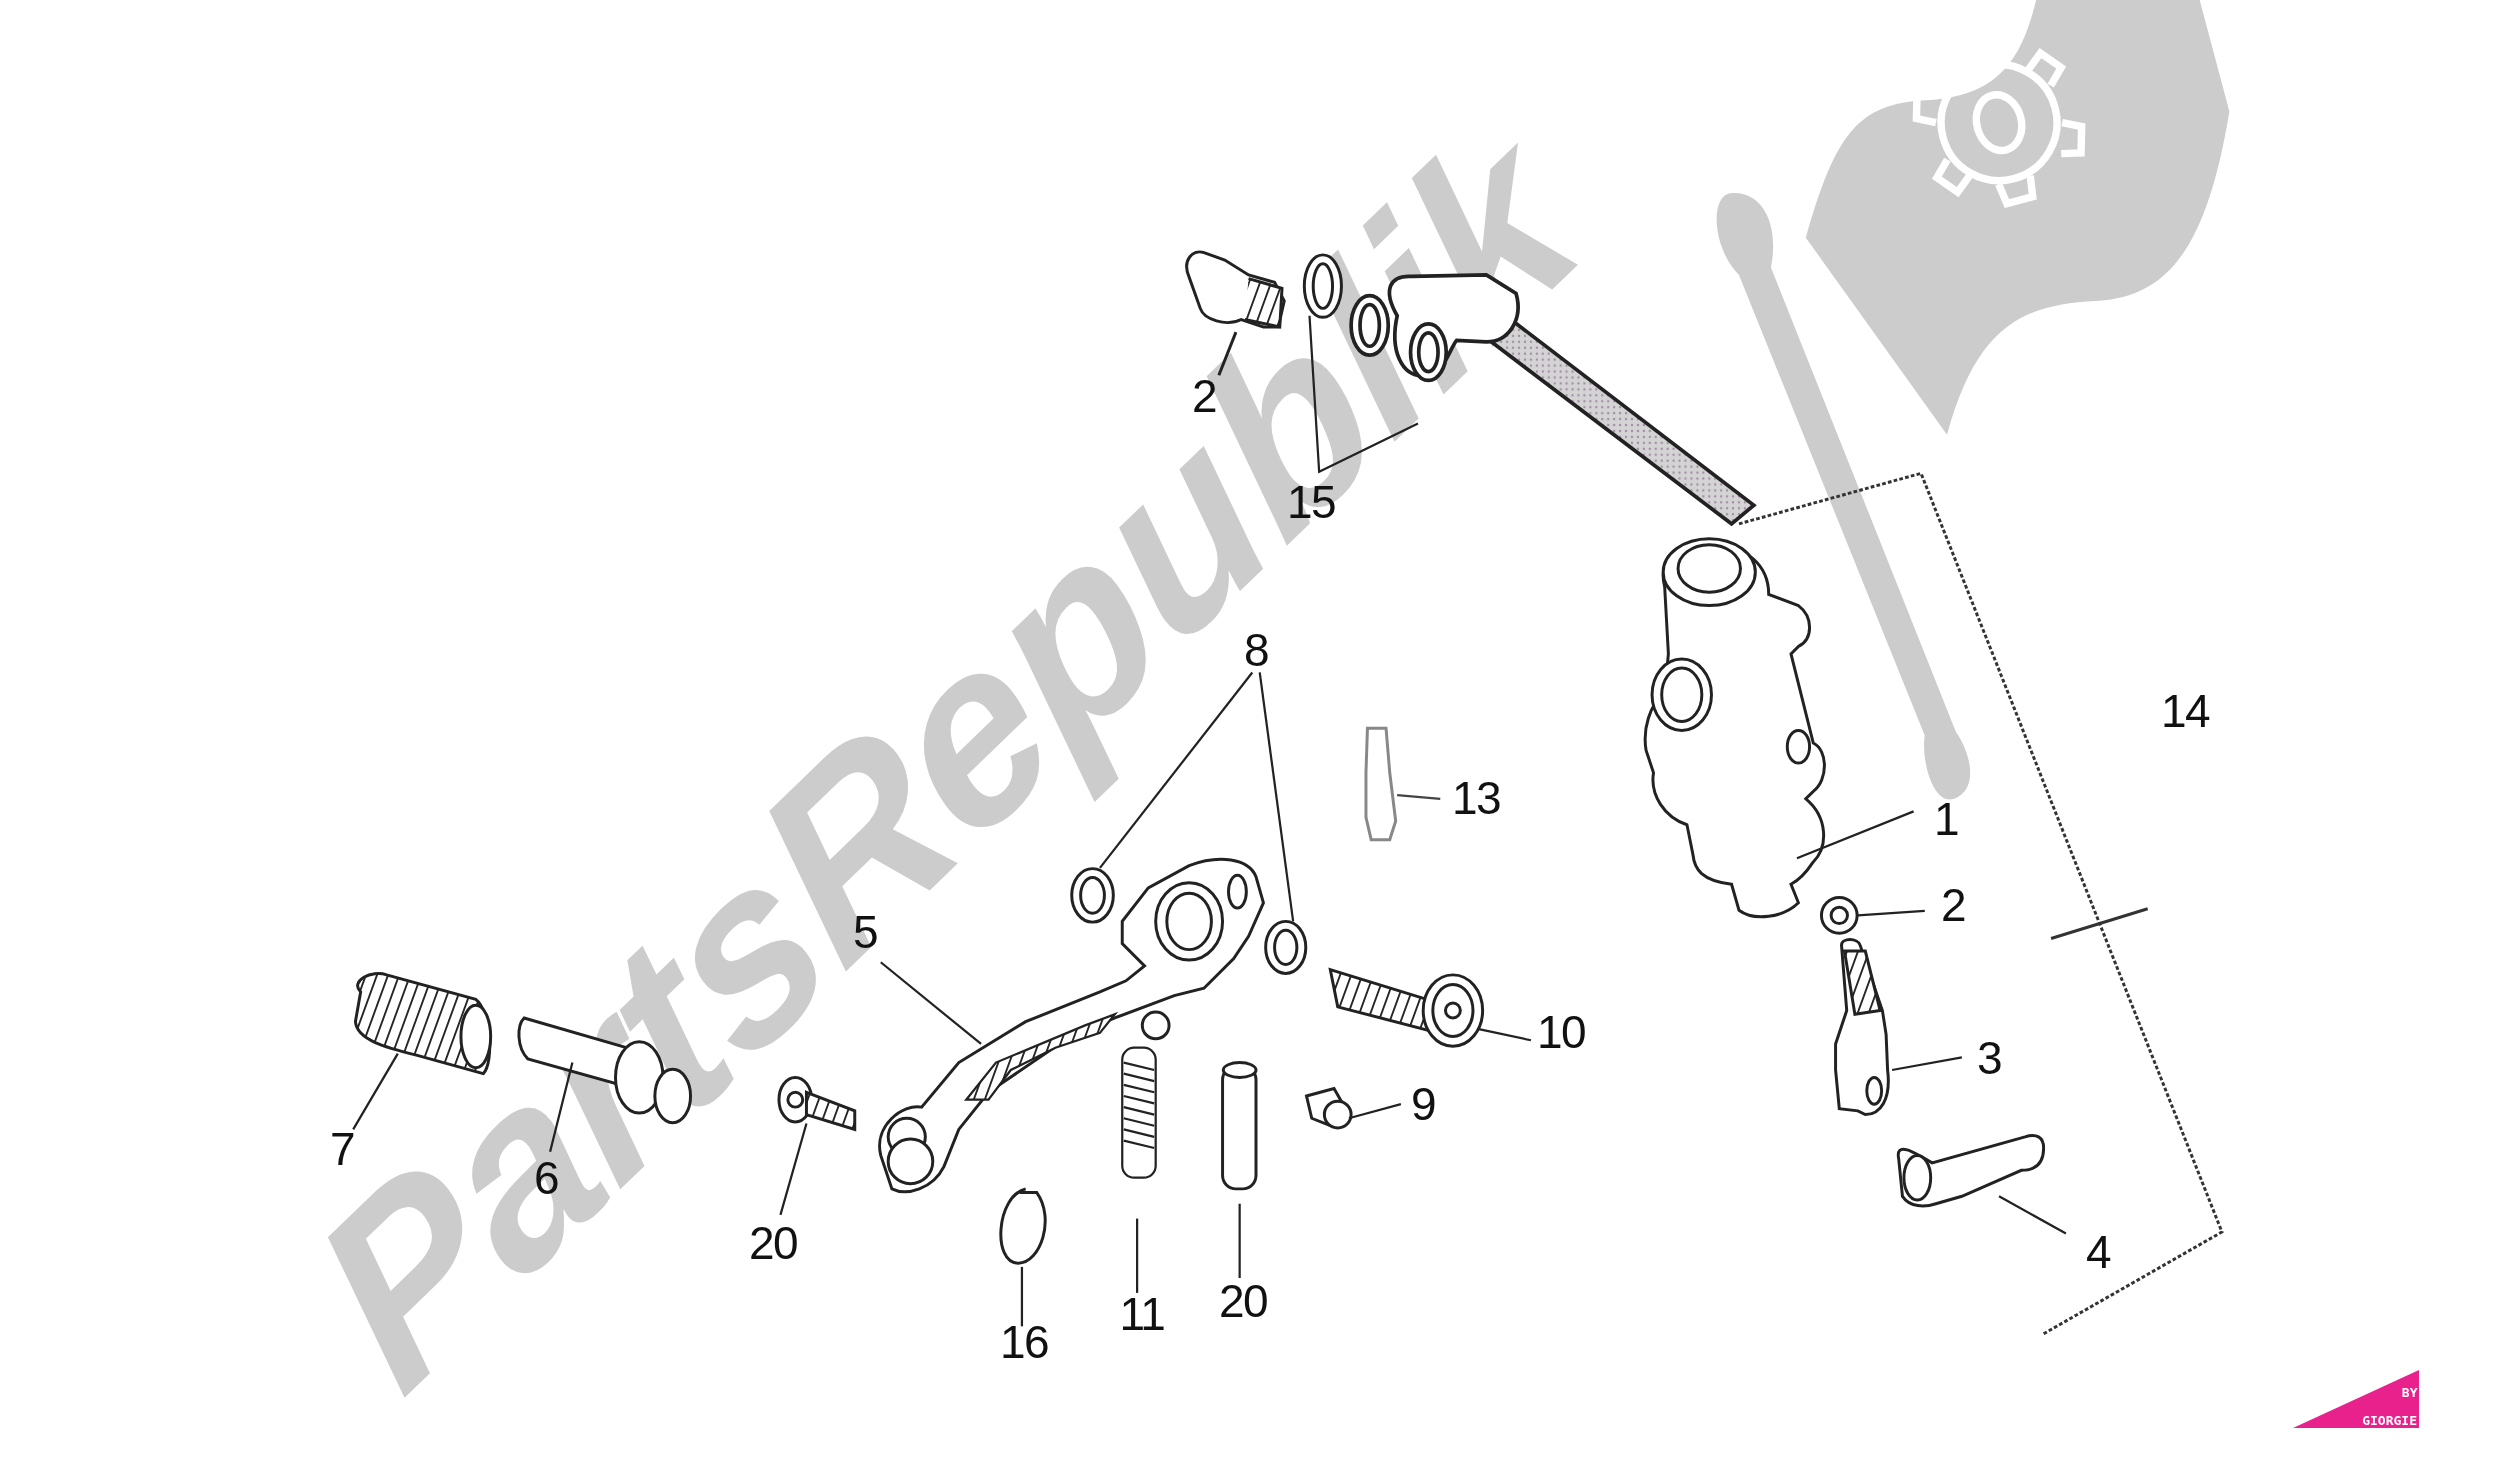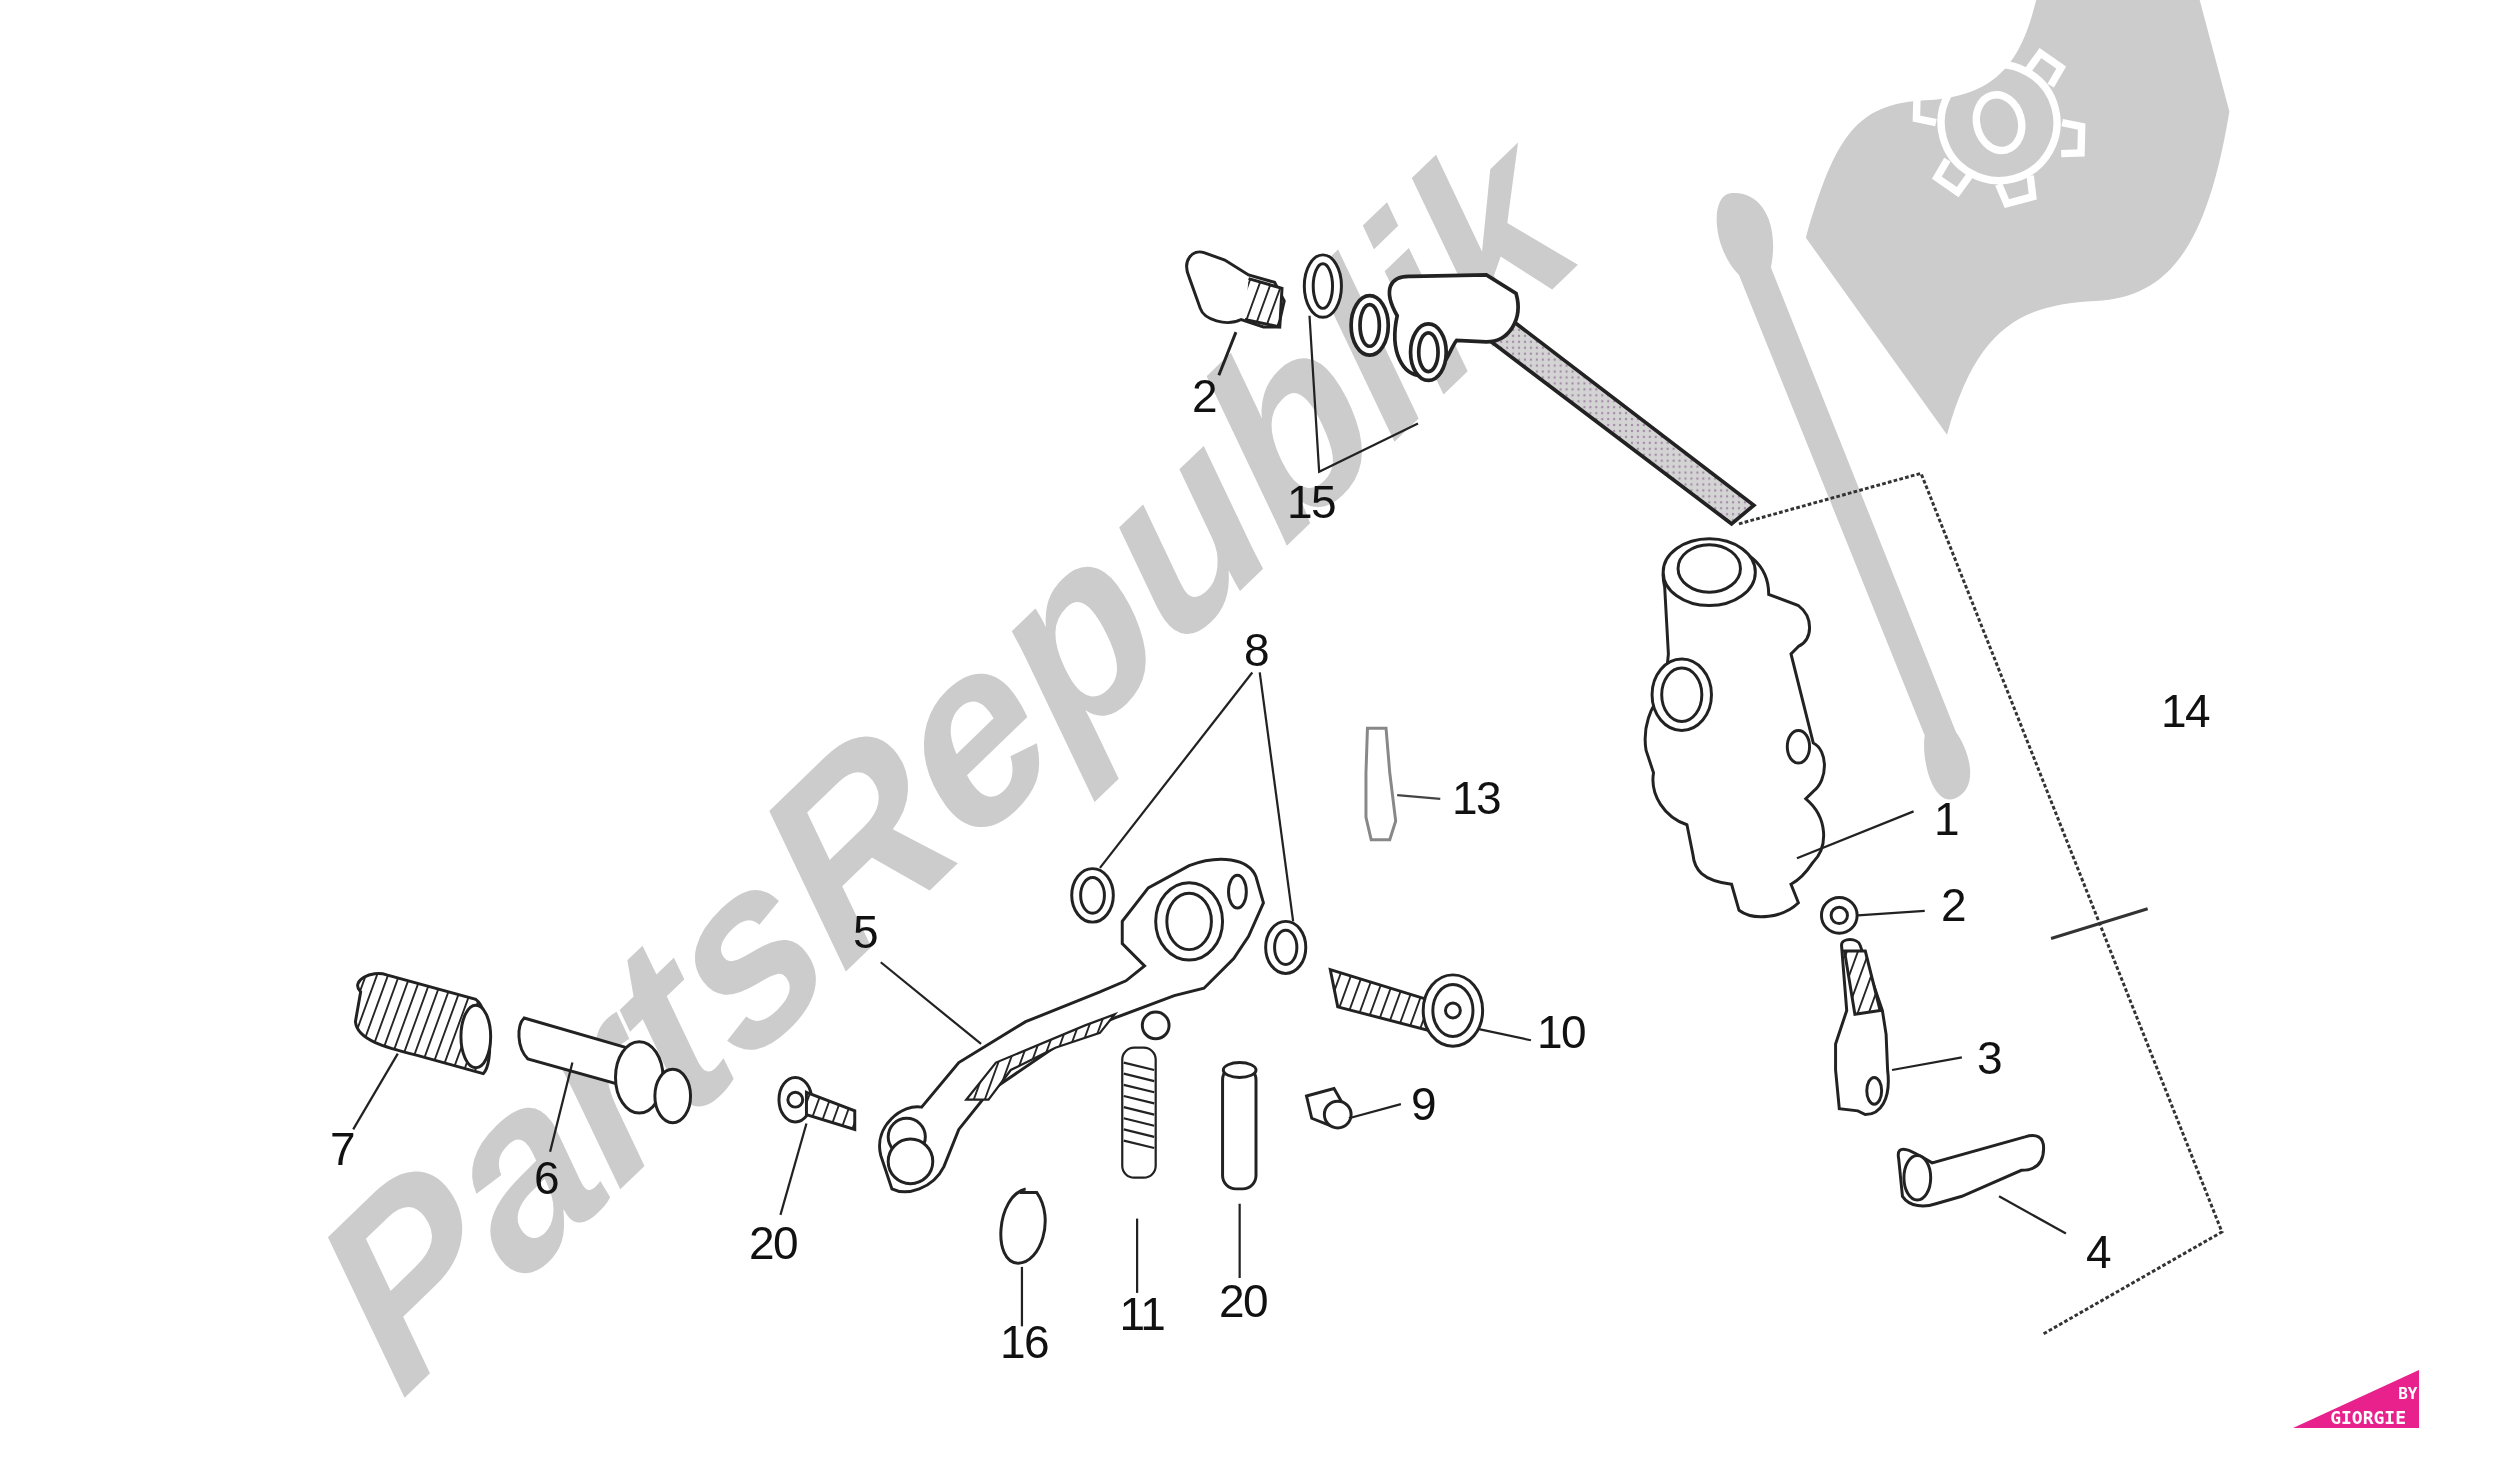--- a/index.html
+++ b/index.html
@@ -206,17 +206,17 @@
   <div class="label" style="left:2185px;top:711px">14</div>
   <div class="label" style="left:1243px;top:1301px">20</div>
   <div class="label" style="left:1024px;top:1342px">16</div>
   <div class="label" style="left:1476px;top:798px">13</div>
   <div class="label" style="left:773px;top:1243px">20</div>
 
   <div class="badge">
     <svg width="126" height="58" viewBox="0 0 170 78">
       <polygon points="0,78 170,78 170,0" fill="#e8218c"></polygon>
     </svg>
-    <span class="badge-text" style="right:1.5px;top:16.4px;font-size:16px;">BY</span>
-    <span class="badge-text" style="right:13px;bottom:1.5px;font-size:18px;">GIORGIE</span>
+    <span class="badge-text" style="right:1.5px;top:16.4px;font-size:13px;">BY</span>
+    <span class="badge-text" style="right:2px;bottom:1.5px;font-size:13px;">GIORGIE</span>
   </div>
 </div>
 
 
 </body></html>

